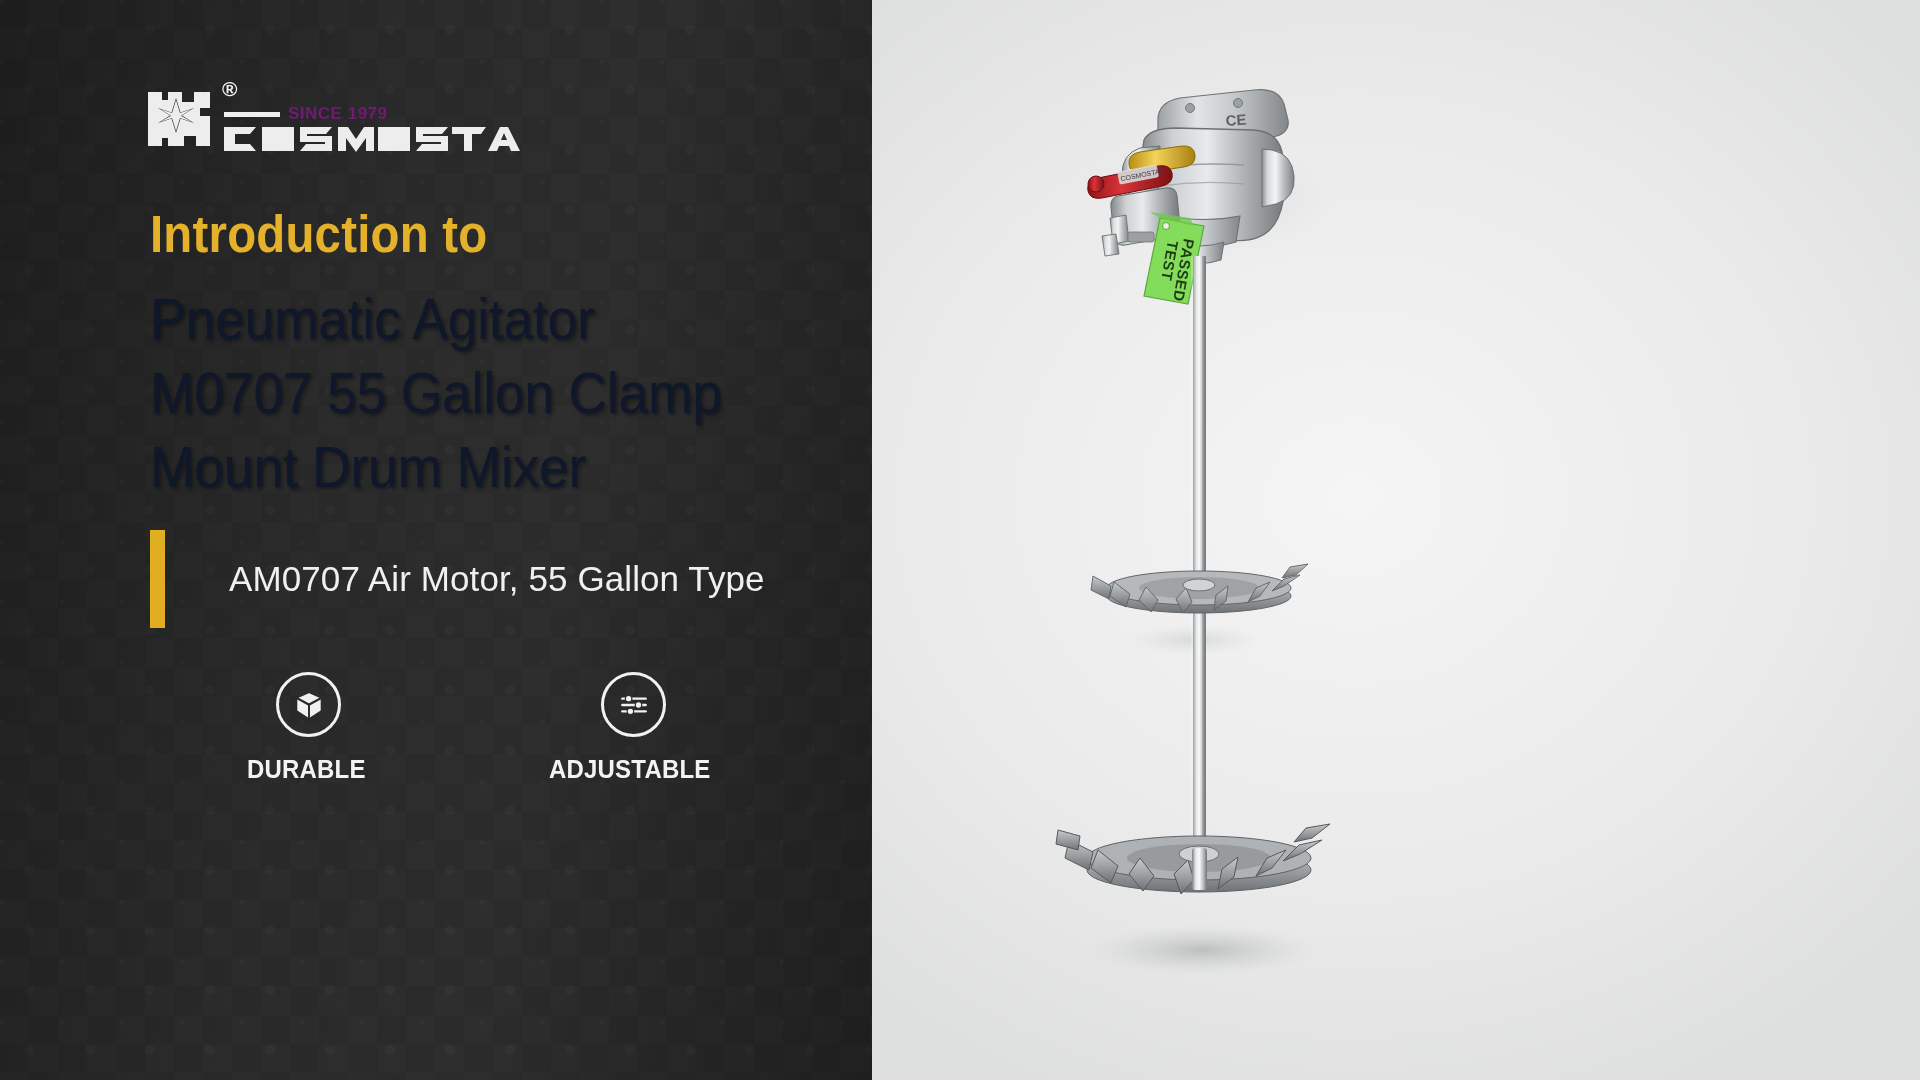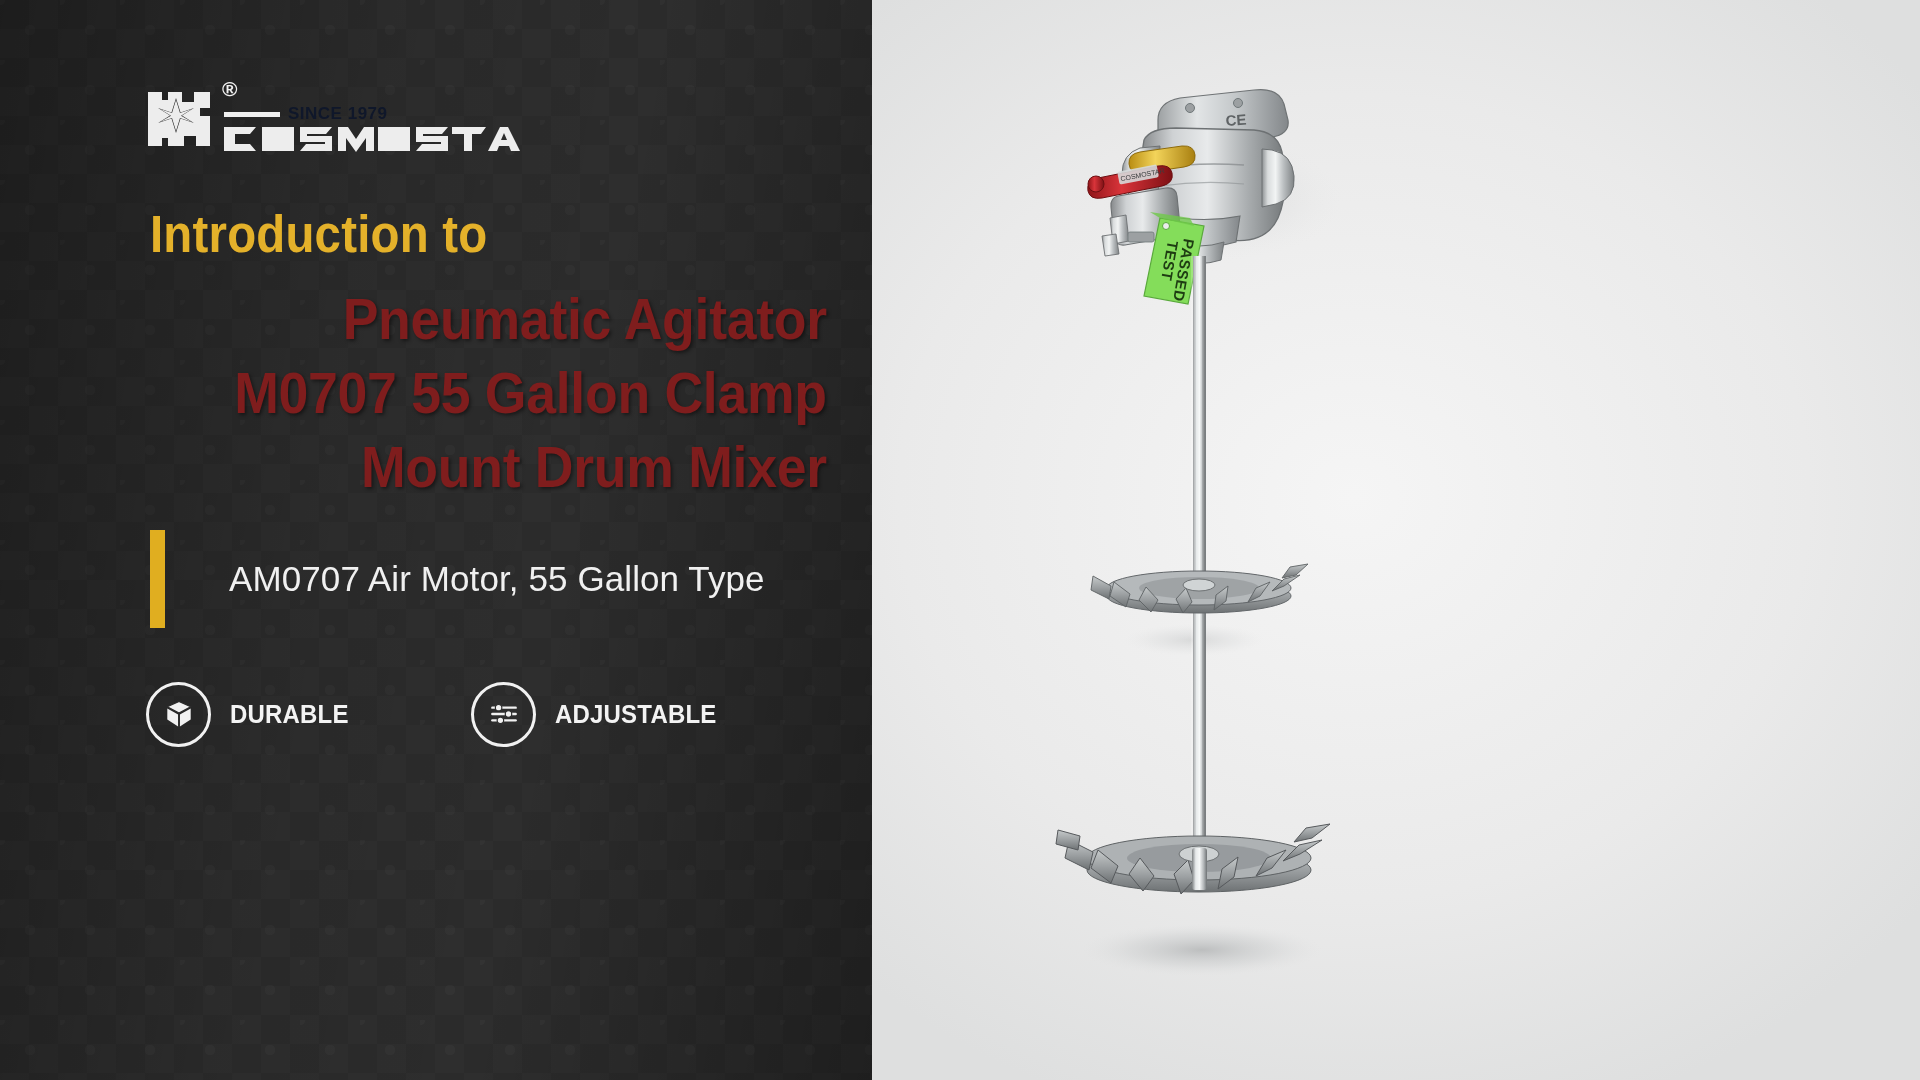--- a/index.html
+++ b/index.html
@@ -47,57 +47,56 @@
 
   
   #content { position:absolute; left:0; top:0; width:872px; height:1080px; z-index:5; }
 
   
   #logo { position:absolute; left:148px; top:78px; width:420px; height:72px; }
   .logo-mark { position:absolute; left:0; top:6px; width:70px; height:62px; }
   .logo-reg { position:absolute; left:74px; top:0px; font-size:21px; color:#f0f0f0; font-weight:bold; line-height:1; }
   .logo-since-wrap { position:absolute; left:76px; top:26px; display:flex; align-items:center; gap:8px; }
   .logo-rule { width:56px; height:5px; background:#efefef; }
-  .logo-since { font-size:17px; font-weight:bold; letter-spacing:.5px; color:#0f172a; font-family:"Liberation Sans", sans-serif; }
+  .logo-since { font-size:17px; font-weight:bold; letter-spacing:.5px; color:#701a75; font-family:"Liberation Sans", sans-serif; }
   .logo-word { position:absolute; left:74px; top:44px; height:34px; }
 
   
   #eyebrow {
     position:absolute; left:150px; top:205px;
     font-size:51px; font-weight:bold; color:#e4b12a;
     font-family:"Liberation Sans Narrow","Liberation Sans", sans-serif;
     letter-spacing:.2px;
     transform:scaleX(.93); transform-origin:left center;
   }
   #headline {
     position:absolute; left:150px; top:282px; width:720px;
     font-family:"Liberation Sans Narrow","Liberation Sans", sans-serif;
-    font-weight:bold; font-size:57px; line-height:74px; color:#7f1d1d;
+    font-weight:normal; font-size:57px; line-height:74px; color:#0f172a;
     letter-spacing:-.3px;
     text-shadow:2px 2px 4px rgba(0,0,0,.45);
-    text-align:right;
   }
   #headline .hl-line { display:block; transform:scaleX(.94); transform-origin:left center; white-space:nowrap; }
 
   
   #subtitle-row { position:absolute; left:150px; top:530px; display:flex; align-items:stretch;gap:28px; }
   #subtitle-bar { width:15px; background:#e0ae20; height:98px; }
   #subtitle-text {
     margin-left:36px; align-self:center;
     font-size:35px; color:#f0f0f0; font-weight:400;
     font-family:"Liberation Sans", sans-serif; letter-spacing:.1px;
   }
 
   
   #features {
     position:absolute; left:146px; top:672px;
     display:grid; grid-template-columns:325px 325px; grid-auto-rows:84px;
     row-gap:0px; column-gap:0px;
   }
-  .feature { display:flex; align-items:center; gap:19px; }
+  .feature { display:flex; align-items:center; gap:19px;flex-direction:column; }
   .feat-icon {
     width:65px; height:65px; flex:0 0 65px;
     border:3.5px solid #f1f1f1; border-radius:50%;
     display:flex; align-items:center; justify-content:center;
   }
   .feat-label {
     font-family:"Liberation Sans Narrow","Liberation Sans", sans-serif;
     font-weight:bold; font-size:25px; color:#f3f3f3;
     line-height:27px; letter-spacing:.2px;
     transform:scaleX(.96); transform-origin:left center;

